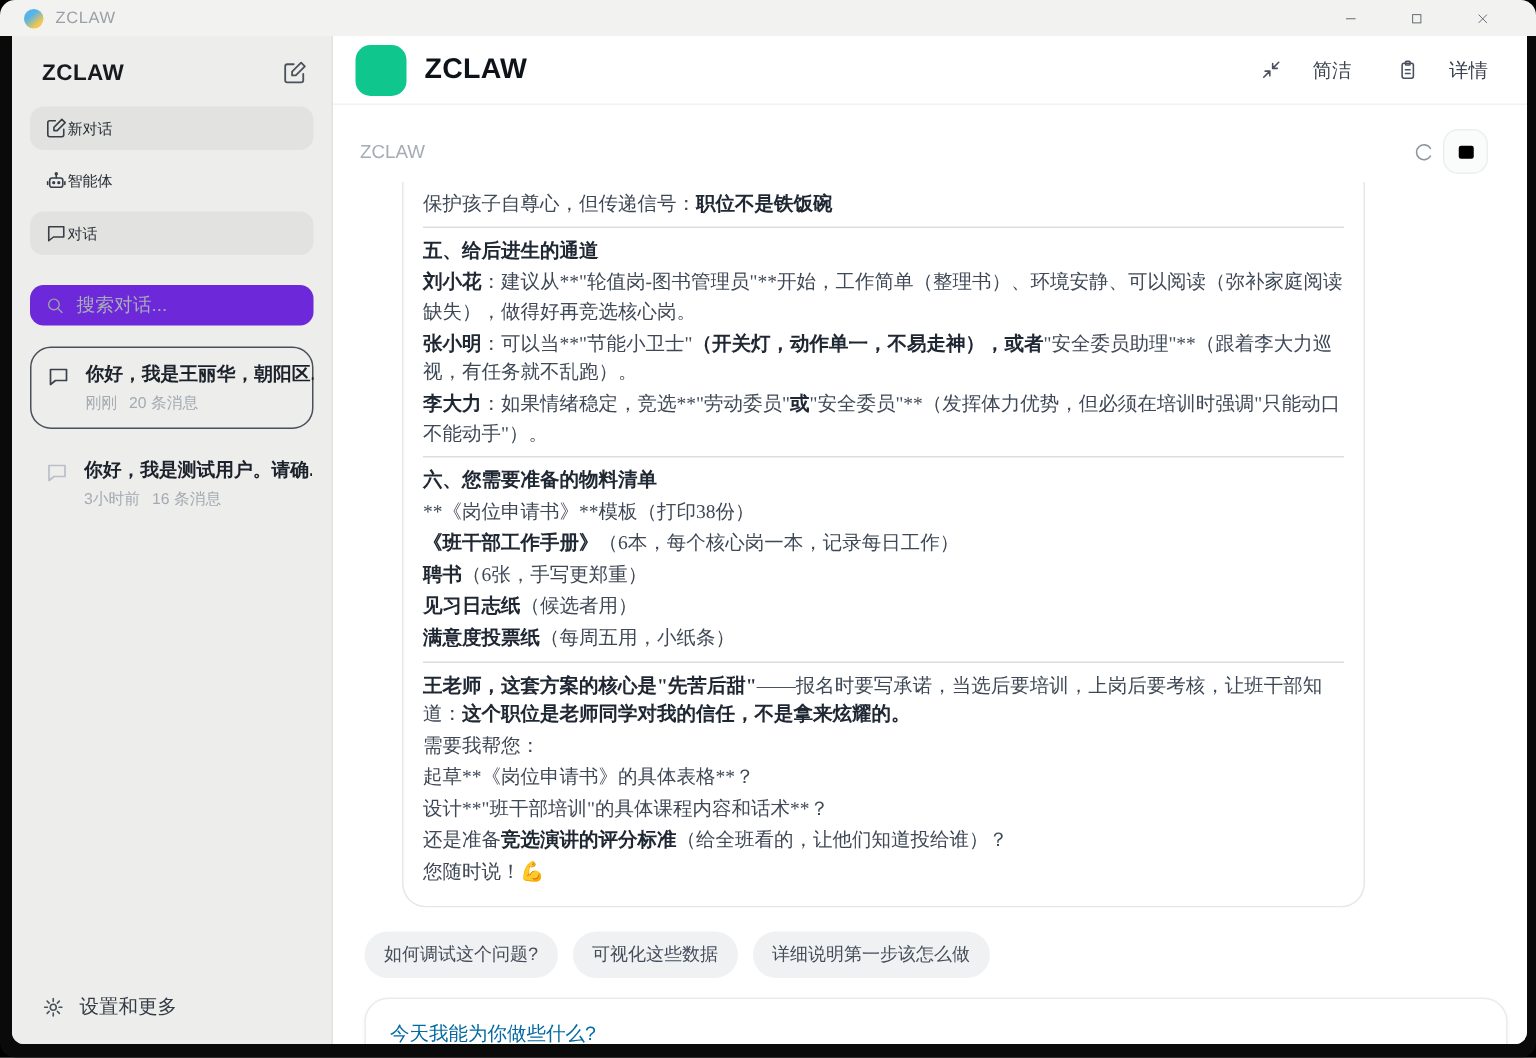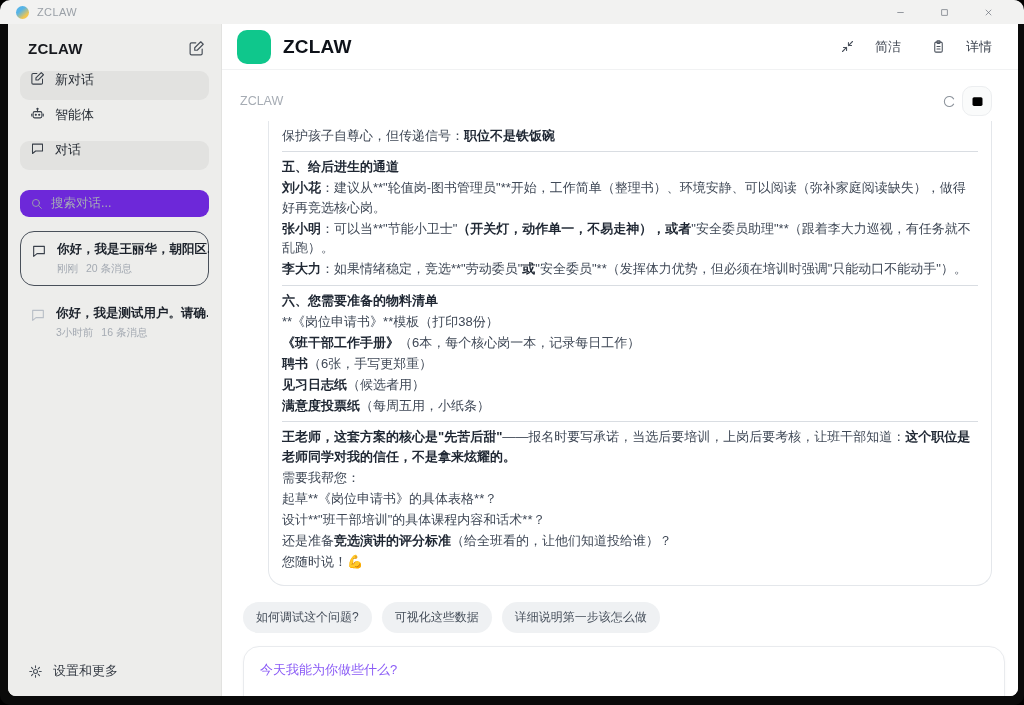--- a/index.html
+++ b/index.html
@@ -18,21 +18,21 @@
   .window { position:absolute; left:8px; top:24px; width:1010px; height:672px; background:#fff; display:flex; border-radius:0 0 8px 8px; overflow:hidden; }
 
   
   .sidebar { position:relative; width:214px; background:#ededeb; border-right:1px solid #e2e2e0; flex:none; }
   .sb-head { display:flex; align-items:center; justify-content:space-between; padding:16px 16px 12px 20px; }
   .sb-title { font-size:15px; font-weight:700; color:#17191e; letter-spacing:.3px; }
   .icon { display:inline-flex; }
   .icon svg { stroke:currentColor; fill:none; stroke-width:1.7; stroke-linecap:round; stroke-linejoin:round; }
   .sb-head .icon { color:#4b525b; } .sb-head svg { width:17px; height:17px; }
   .nav { padding:2px 12px 0; display:flex; flex-direction:column; gap:6px; }
-  .nav-item { height:29px; display:flex; gap:10px; padding:0 10px; border-radius:9px; font-size:13px; color:#272d35; cursor:pointer; }
+  .nav-item { height:29px; display:flex; align-items:center; padding:0 10px; border-radius:9px; font-size:10px; color:#272d35; cursor:pointer; }
   .nav-item.filled { background:#e2e2e0; }
   .nav-item .icon { color:#383f48; } .nav-item svg { width:15px; height:15px; }
   .sb-search { margin:20px 12px 0; height:27px; background:#6d28d9; border-radius:9px; display:flex; align-items:center; gap:8px; padding:0 10px; }
   .sb-search .icon { color:#9aa1a9; } .sb-search svg { width:13px; height:13px; }
   .sb-search .ph { font-size:12.5px; color:#a6adb5; }
   .convs { margin:14px 12px 0; display:flex; flex-direction:column; gap:10px; }
   .conv { display:flex; gap:10px; padding:9px 10px; border-radius:14px; cursor:pointer; align-items:flex-start; }
   .conv.selected { border:1.5px solid #49505a; }
   .conv .icon { margin-top:2px; } .conv svg { width:16px; height:16px; }
   .conv .c-ico-dark { color:#3a414b; } .conv .c-ico-light { color:#b9bfc7; }
@@ -51,30 +51,30 @@
   .m-action .icon { color:#4a515c; } .m-action svg { width:15px; height:15px; }
 
   .m-body { position:relative; flex:1; overflow:hidden; }
   .meta-row { margin:16px 26px 0 18px; display:flex; align-items:center; justify-content:space-between; }
   .sender { font-size:12.5px; color:#a6acb4; }
   .meta-ctls { display:flex; align-items:center; gap:5px; }
   .meta-ctls .refresh { color:#8d949c; } .meta-ctls .refresh svg { width:15px; height:15px; }
   .panel-btn { width:30px; height:30px; border:1px solid #eceef0; background:#fafbfb; border-radius:10px; display:flex; align-items:center; justify-content:center; color:#6a727c; cursor:pointer; }
   .panel-btn svg { width:15px; height:15px; }
 
-  .bubble { margin:5px 0 0 46px; width:724px; border:1px solid #e4e7eb; border-top:none; border-radius:0 0 16px 16px; padding:3px 13px 12px; }
+  .bubble { margin:5px 0 0 46px; width:642px; border:1px solid #e4e7eb; border-top:none; border-radius:0 0 16px 16px; padding:3px 13px 12px;font-family:Liberation Serif, serif; }
   .mline { font-size:13px; line-height:19.5px; color:#3f4856; margin:1.5px 0; }
   .mline .b { font-weight:700; color:#1f2733; }
   .mhr { border-top:1.5px solid #d9dde2; margin:6px 0 5px; }
 
   .chips { margin:16px 0 0 21px; display:flex; gap:10px; }
   .chip { background:#eff1f3; border-radius:16px; padding:7px 13px; font-size:12px; color:#444d59; cursor:pointer; white-space:nowrap; }
 
   .composer { position:relative; margin:13px 0 0 21px; width:762px; height:98px; border:1px solid #e9ebee; border-radius:16px; background:#fff; box-shadow:0 1px 3px rgba(20,30,40,.04); }
-  .composer .ph { position:absolute; left:16px; top:14px; font-size:13px; color:#8b5cf6; }
+  .composer .ph { position:absolute; left:16px; top:14px; font-size:13px; color:#0369a1; }
 </style>
 </head>
 <body>
 
 <div class="screen">
 
   <div class="titlebar">
     <div class="appdot"></div>
     <div class="apptitle">ZCLAW</div>
     <div class="winctl">

